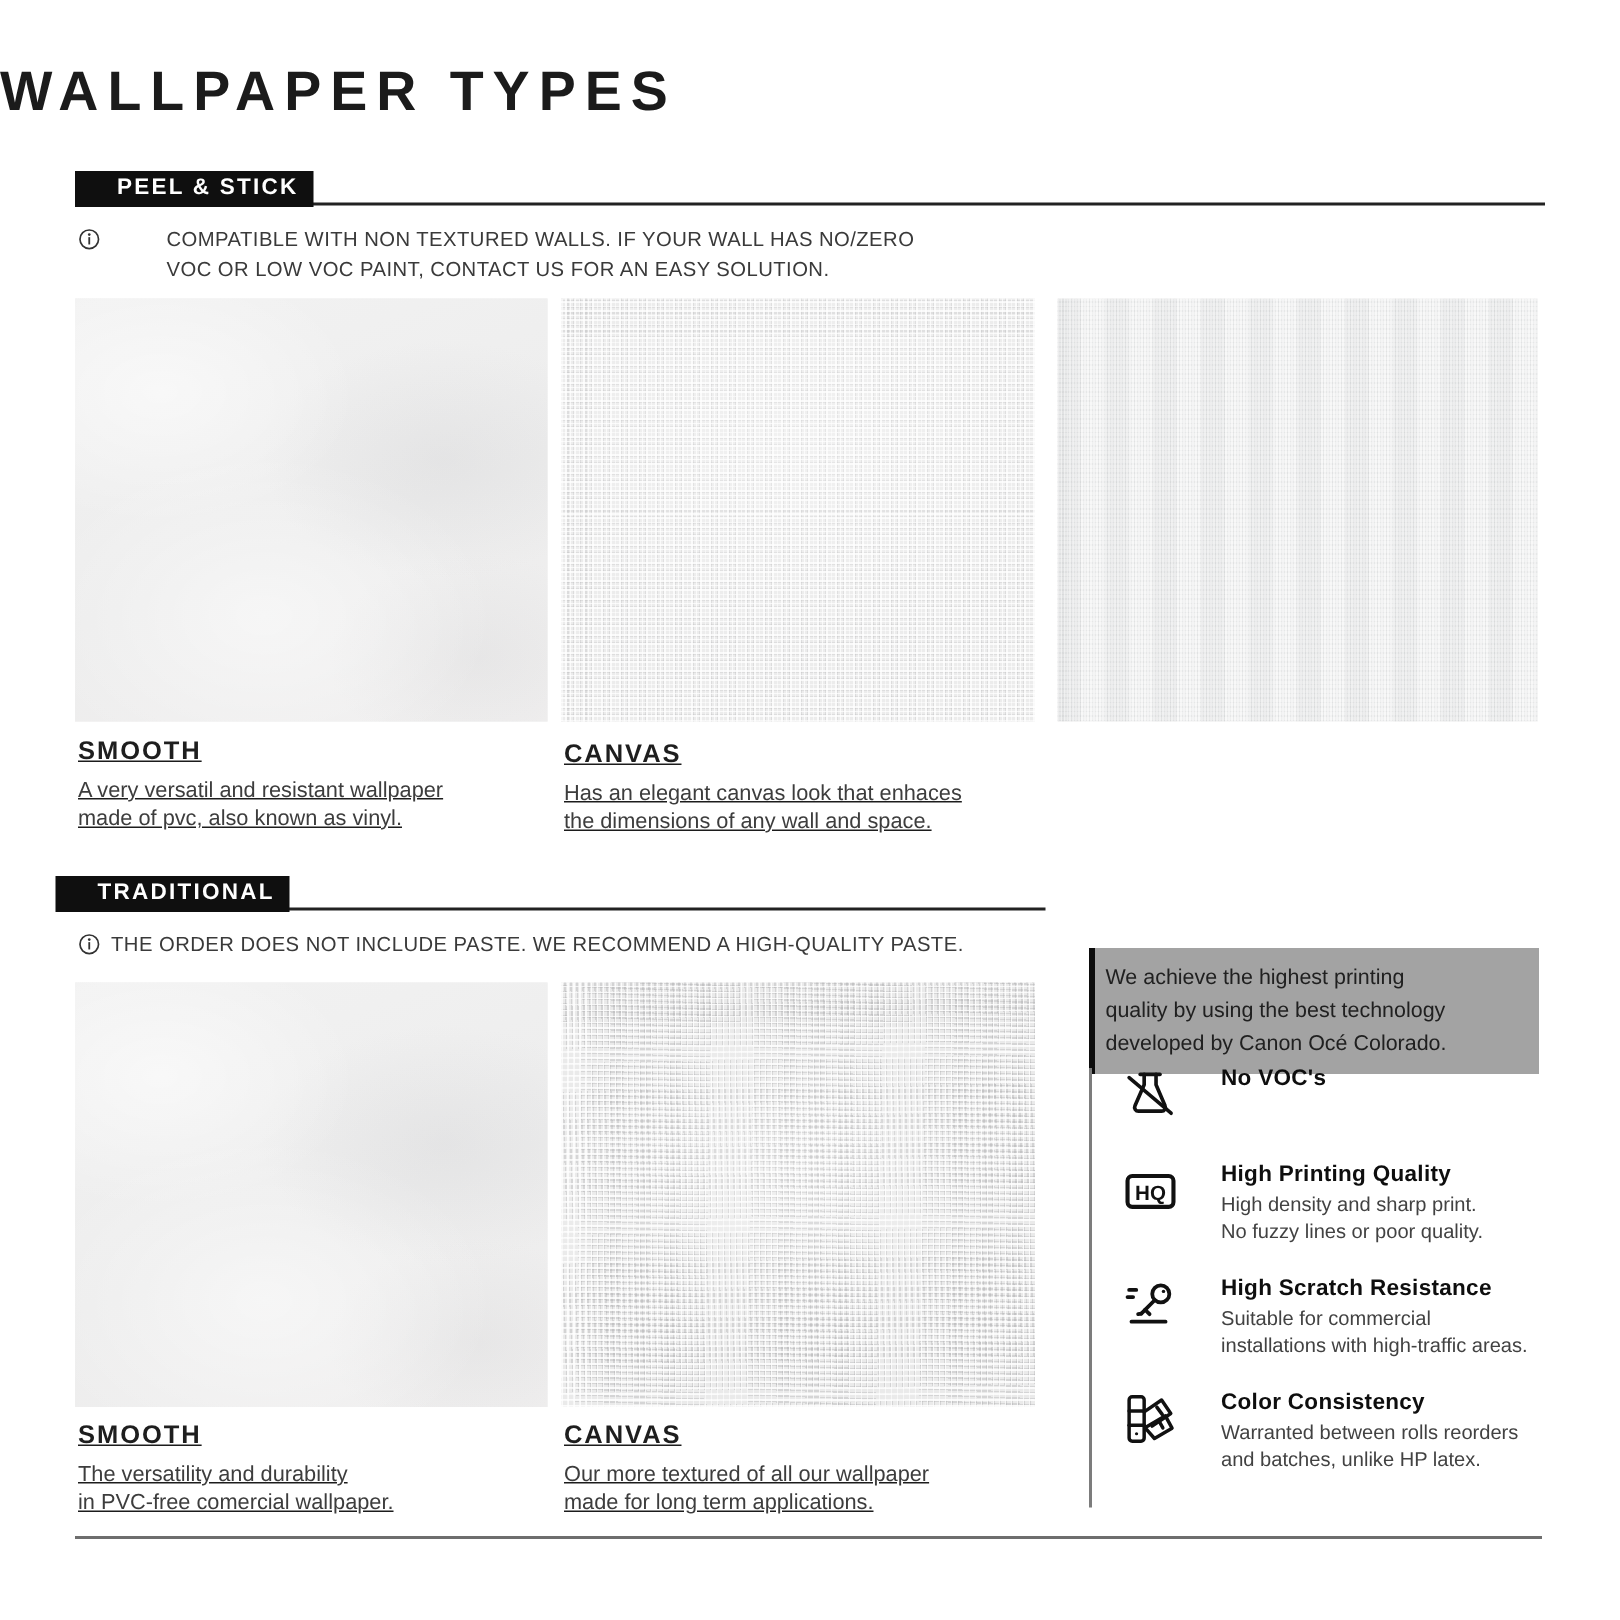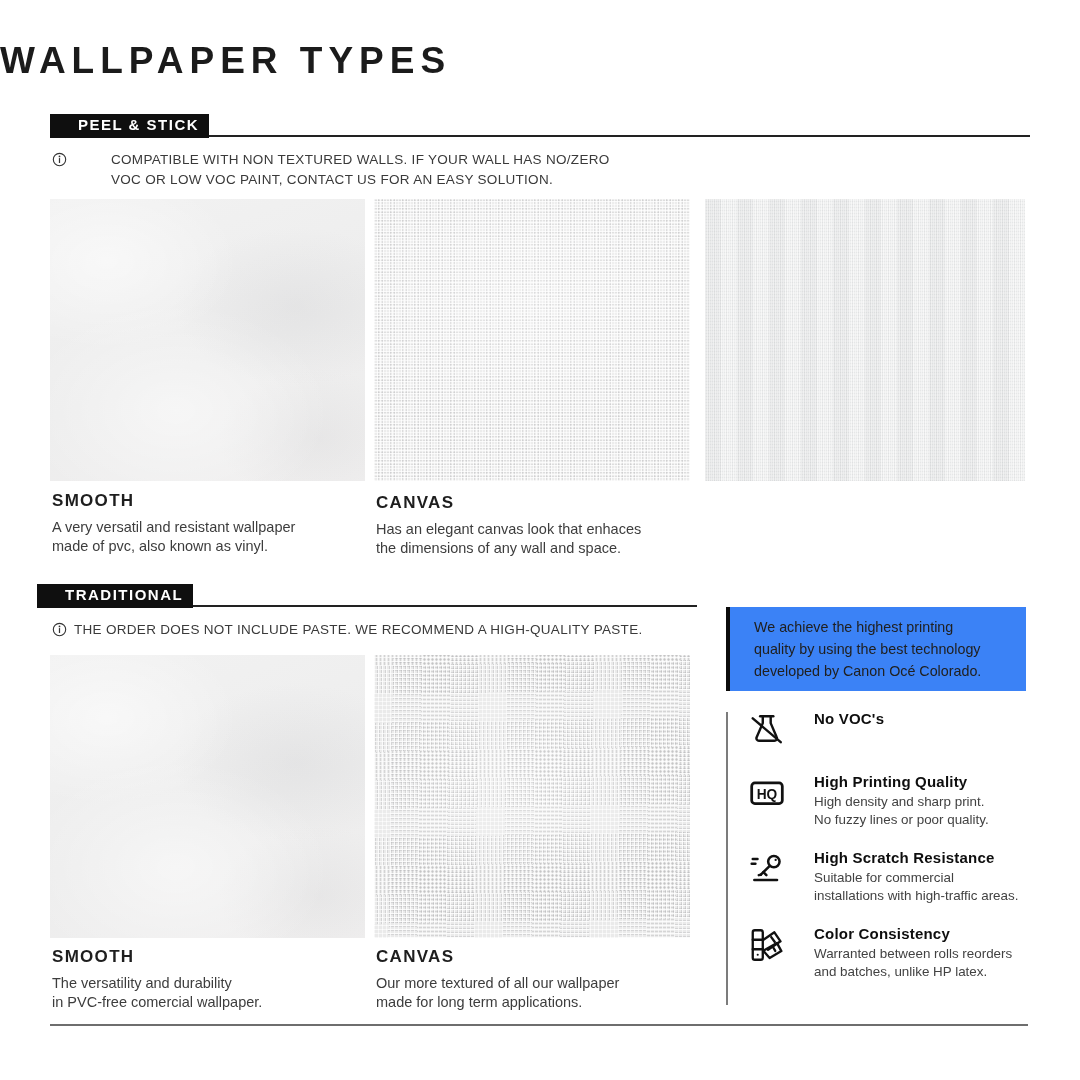--- a/index.html
+++ b/index.html
@@ -70,33 +70,33 @@
   .tex-canvas-rough {
     background-color:#eaeaea;
     background-image:
       radial-gradient(70% 50% at 45% 45%, rgba(255,255,255,0.25), rgba(255,255,255,0) 80%),
       repeating-linear-gradient(90deg, rgba(255,255,255,0.8) 0 1px, rgba(255,255,255,0) 1px 4px),
       repeating-linear-gradient(0deg,  rgba(255,255,255,0.8) 0 1px, rgba(255,255,255,0) 1px 4px),
       repeating-linear-gradient(88deg, rgba(145,145,148,0.26) 0 1px, rgba(0,0,0,0) 1px 4px),
       repeating-linear-gradient(2deg,  rgba(145,145,148,0.24) 0 1px, rgba(0,0,0,0) 1px 4px);
   }
 
-  .cap { position:absolute; }
+  .cap { position:absolute;text-decoration:underline; }
   .cap-a { left:52px;  top:491px; width:310px; }
   .cap-b { left:376px; top:493px; width:320px; }
   .cap-c { left:707px; top:491px; width:325px; }
   .cap-d { left:52px;  top:947px; width:310px; }
   .cap-e { left:376px; top:947px; width:320px; }
   .cap h3 { margin:0 0 7px 0; font-size:17px; font-weight:700; letter-spacing:1.3px; color:#1e1e1e; }
   .cap p  { margin:0; font-size:14.5px; line-height:1.3; color:#3d3d3d; white-space:pre-line; }
 
   .quality-box {
-    position:absolute; left:726px; top:607px; width:300px; height:84px;
-    background:#3b82f6; border-left:4px solid #0c0c0c;
-    display:flex; align-items:center; padding:0 12px 0 24px;
+    position:absolute; left:726px; top:632px; width:300px; height:84px;
+    background:#a3a3a3; border-left:4px solid #0c0c0c;
+    display:flex; align-items:center; padding:0 12px 0 7px;
     font-size:14.3px; line-height:1.55; color:#202020; white-space:pre-line;
   }
   .v-line { position:absolute; left:726px; top:712px; width:2px; height:293px; background:#7c7c7c; }
 
   .features { position:absolute; left:748px; top:710px; width:292px; }
   .feature { display:flex; gap:26px; margin-bottom:20px; }
   .feature-icon { flex:none; width:40px; padding-top:1px; }
   .feature h4 { margin:0 0 3px 0; font-size:15px; font-weight:700; color:#0e0e0e; letter-spacing:0.2px; }
   .feature p  { margin:0; font-size:13.4px; line-height:1.34; color:#424242; white-space:pre-line; }
 </style>

